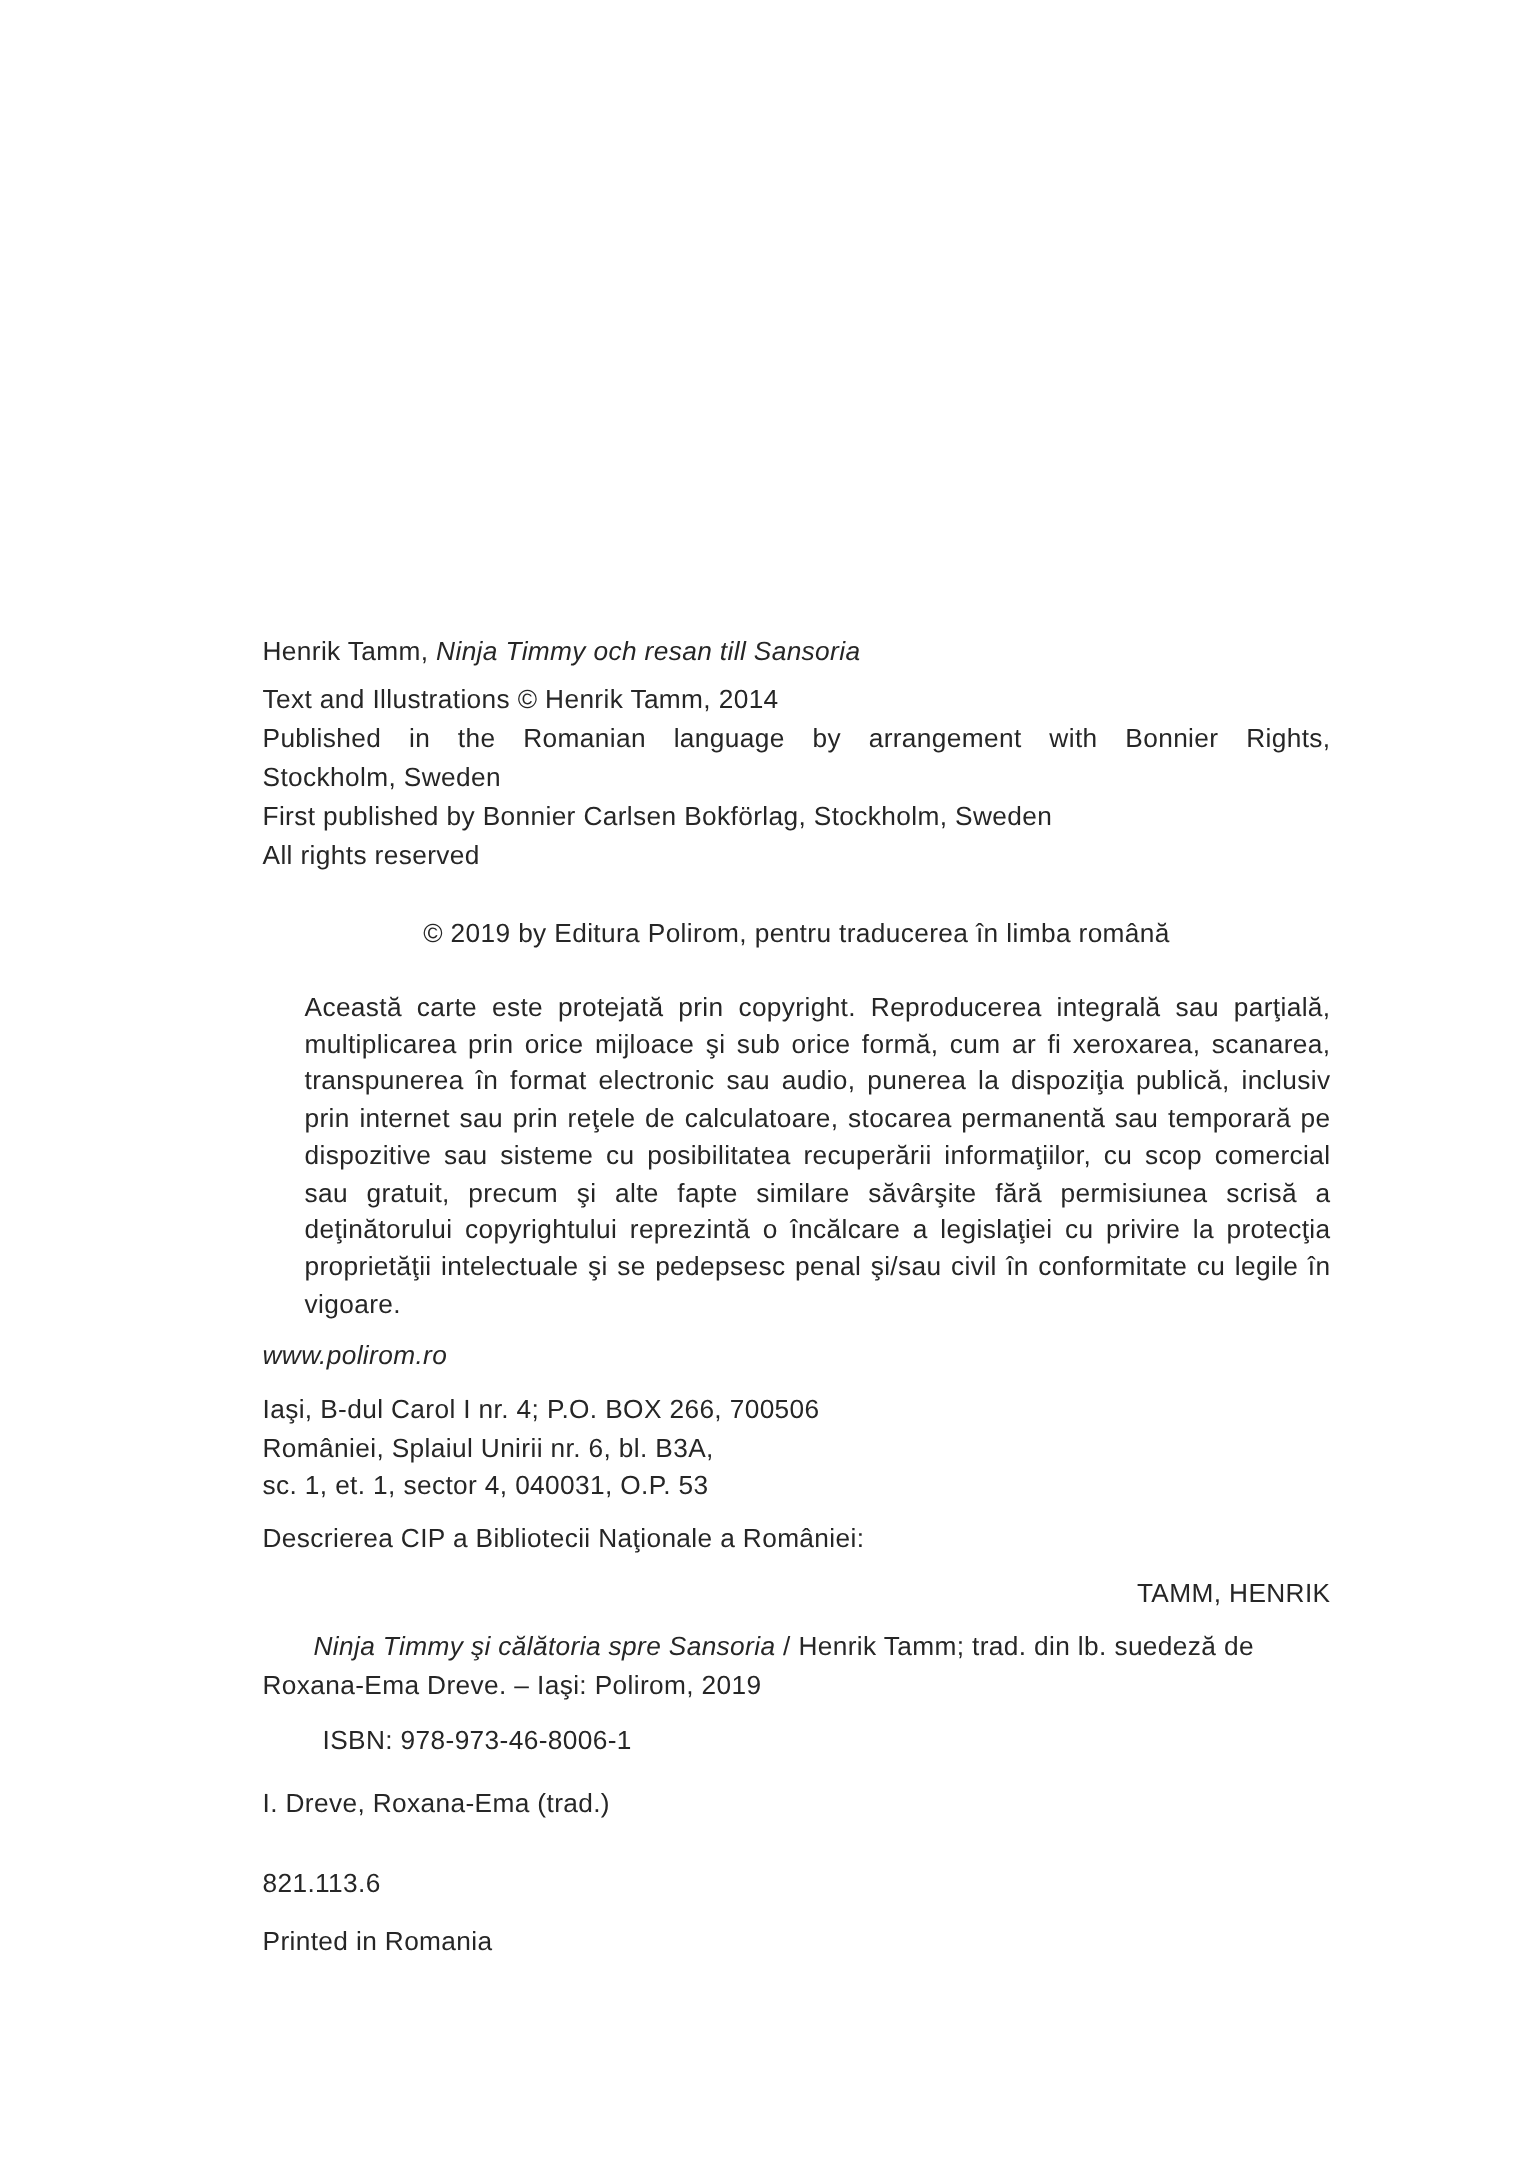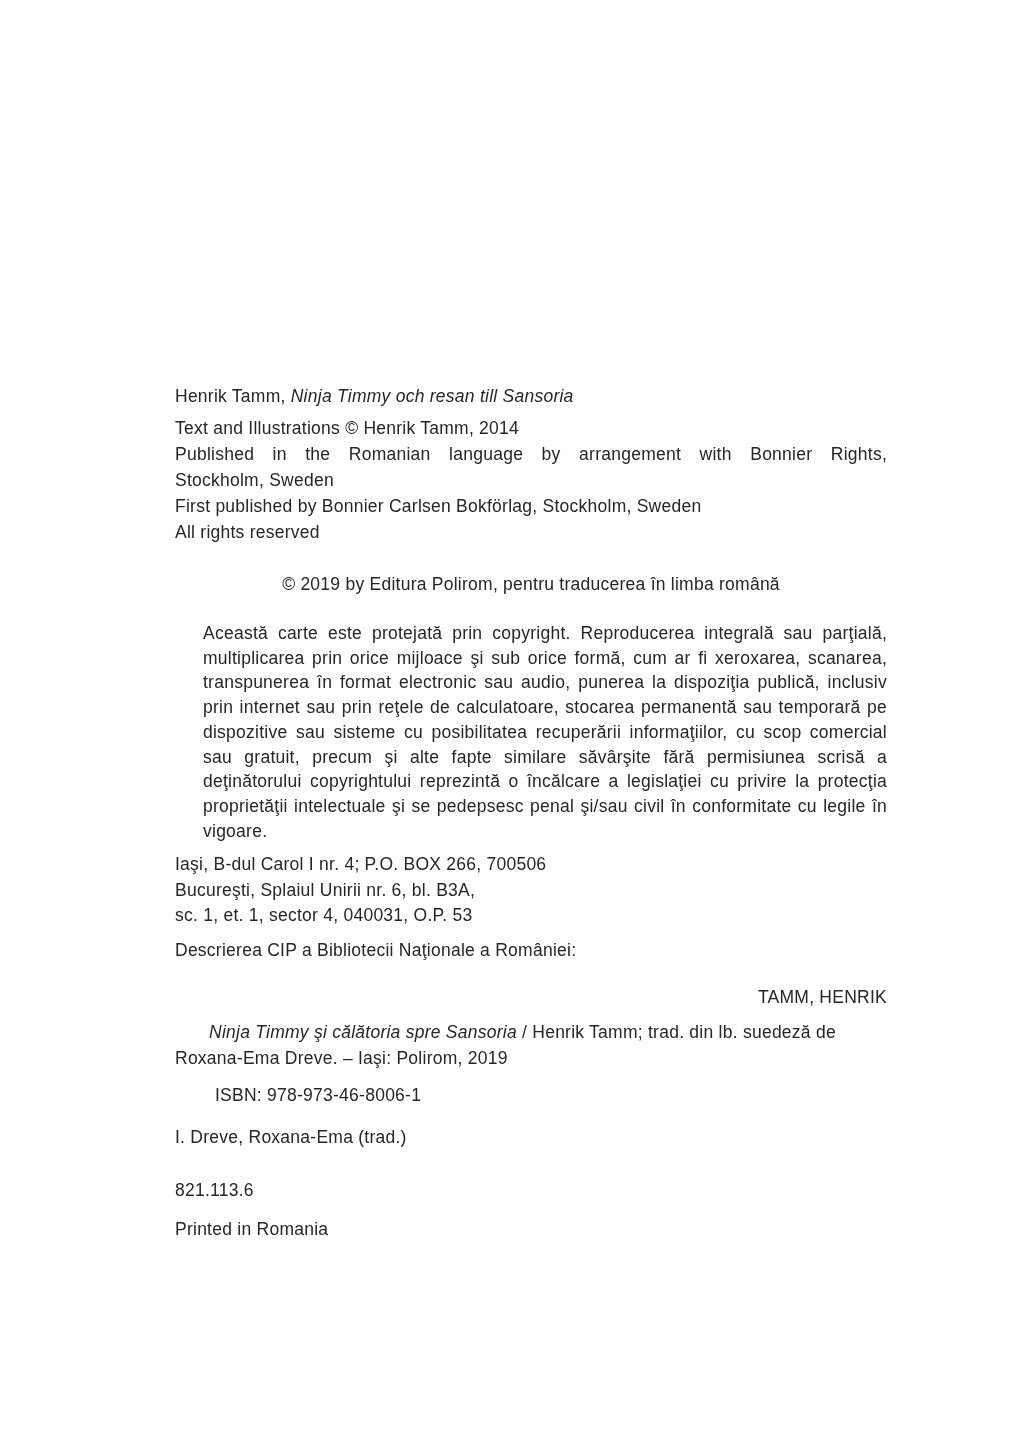--- a/index.html
+++ b/index.html
@@ -11,21 +11,21 @@
     height: 1453px;
     background: #ffffff;
     font-family: "Liberation Sans", sans-serif;
     color: #262626;
     position: relative;
     overflow: hidden;
   }
   .page {
     position: absolute;
     left: 175px;
-    top: 383px;
+    top: 421px;
     width: 712px;
     font-size: 17.5px;
     line-height: 26px;
     letter-spacing: 0.25px;
   }
   p { margin: 0; }
   em { font-style: italic; }
 
   .title-line { margin-bottom: 6px; }
 
@@ -46,21 +46,21 @@
   }
 
   .website {
     font-style: italic;
     margin-bottom: 11px;
   }
 
   .publisher { margin-bottom: 9px; }
   .publisher p { line-height: 25.3px; }
 
-  .cip-heading { margin-bottom: 21px; }
+  .cip-heading { margin-bottom: 11px; }
   .cip-author  { margin-bottom: 9px; text-align: right; }
   .cip-entry   { margin-bottom: 11px; text-indent: 34px; }
   .isbn        { margin-bottom: 16px; padding-left: 40px; }
   .translator  { margin-bottom: 15px; }
   .udc         { margin-bottom: 13px; margin-top: 27px; }
   .printed     { margin-bottom: 0; }
 </style>
 </head>
 <body>
 
@@ -72,24 +72,25 @@
     <p>Text and Illustrations © Henrik Tamm, 2014</p>
     <p><span class="justify-line">Published in the Romanian language by arrangement with Bonnier Rights,</span><span>Stockholm, Sweden</span></p>
     <p>First published by Bonnier Carlsen Bokförlag, Stockholm, Sweden</p>
     <p>All rights reserved</p>
   </div>
 
   <p class="copyright-ro">© 2019 by Editura Polirom, pentru traducerea în limba română</p>
 
   <p class="legal">Această carte este protejată prin copyright. Reproducerea integrală sau parţială, multiplicarea prin orice mijloace şi sub orice formă, cum ar fi xeroxarea, scanarea, transpunerea în format electronic sau audio, punerea la dispoziţia publică, inclusiv prin internet sau prin reţele de calculatoare, stocarea permanentă sau temporară pe dispozitive sau sisteme cu posibilitatea recuperării informaţiilor, cu scop comercial sau gratuit, precum şi alte fapte similare săvârşite fără permisiunea scrisă a deţinătorului copyrightului reprezintă o încălcare a legislaţiei cu privire la protecţia proprietăţii intelectuale şi se pedepsesc penal şi/sau civil în conformitate cu legile în vigoare.</p>
 
+  <p class="website">www.polirom.ro</p>
 
   <div class="publisher">
     <p>Iaşi, B-dul Carol I nr. 4; P.O. BOX 266, 700506</p>
-    <p>Bucureşti, Splaiul Unirii nr. 6, bl. B3A,</p>
+    <p>României, Splaiul Unirii nr. 6, bl. B3A,</p>
     <p>sc. 1, et. 1, sector 4, 040031, O.P. 53</p>
   </div>
 
   <p class="cip-heading">Descrierea CIP a Bibliotecii Naţionale a României:</p>
 
   <p class="cip-author">TAMM, HENRIK</p>
 
   <p class="cip-entry"><em>Ninja Timmy şi călătoria spre Sansoria</em><span> / Henrik Tamm; trad. din lb. suedeză de Roxana-Ema Dreve. – Iaşi: Polirom, 2019</span></p>
 
   <p class="isbn">ISBN: 978-973-46-8006-1</p>

